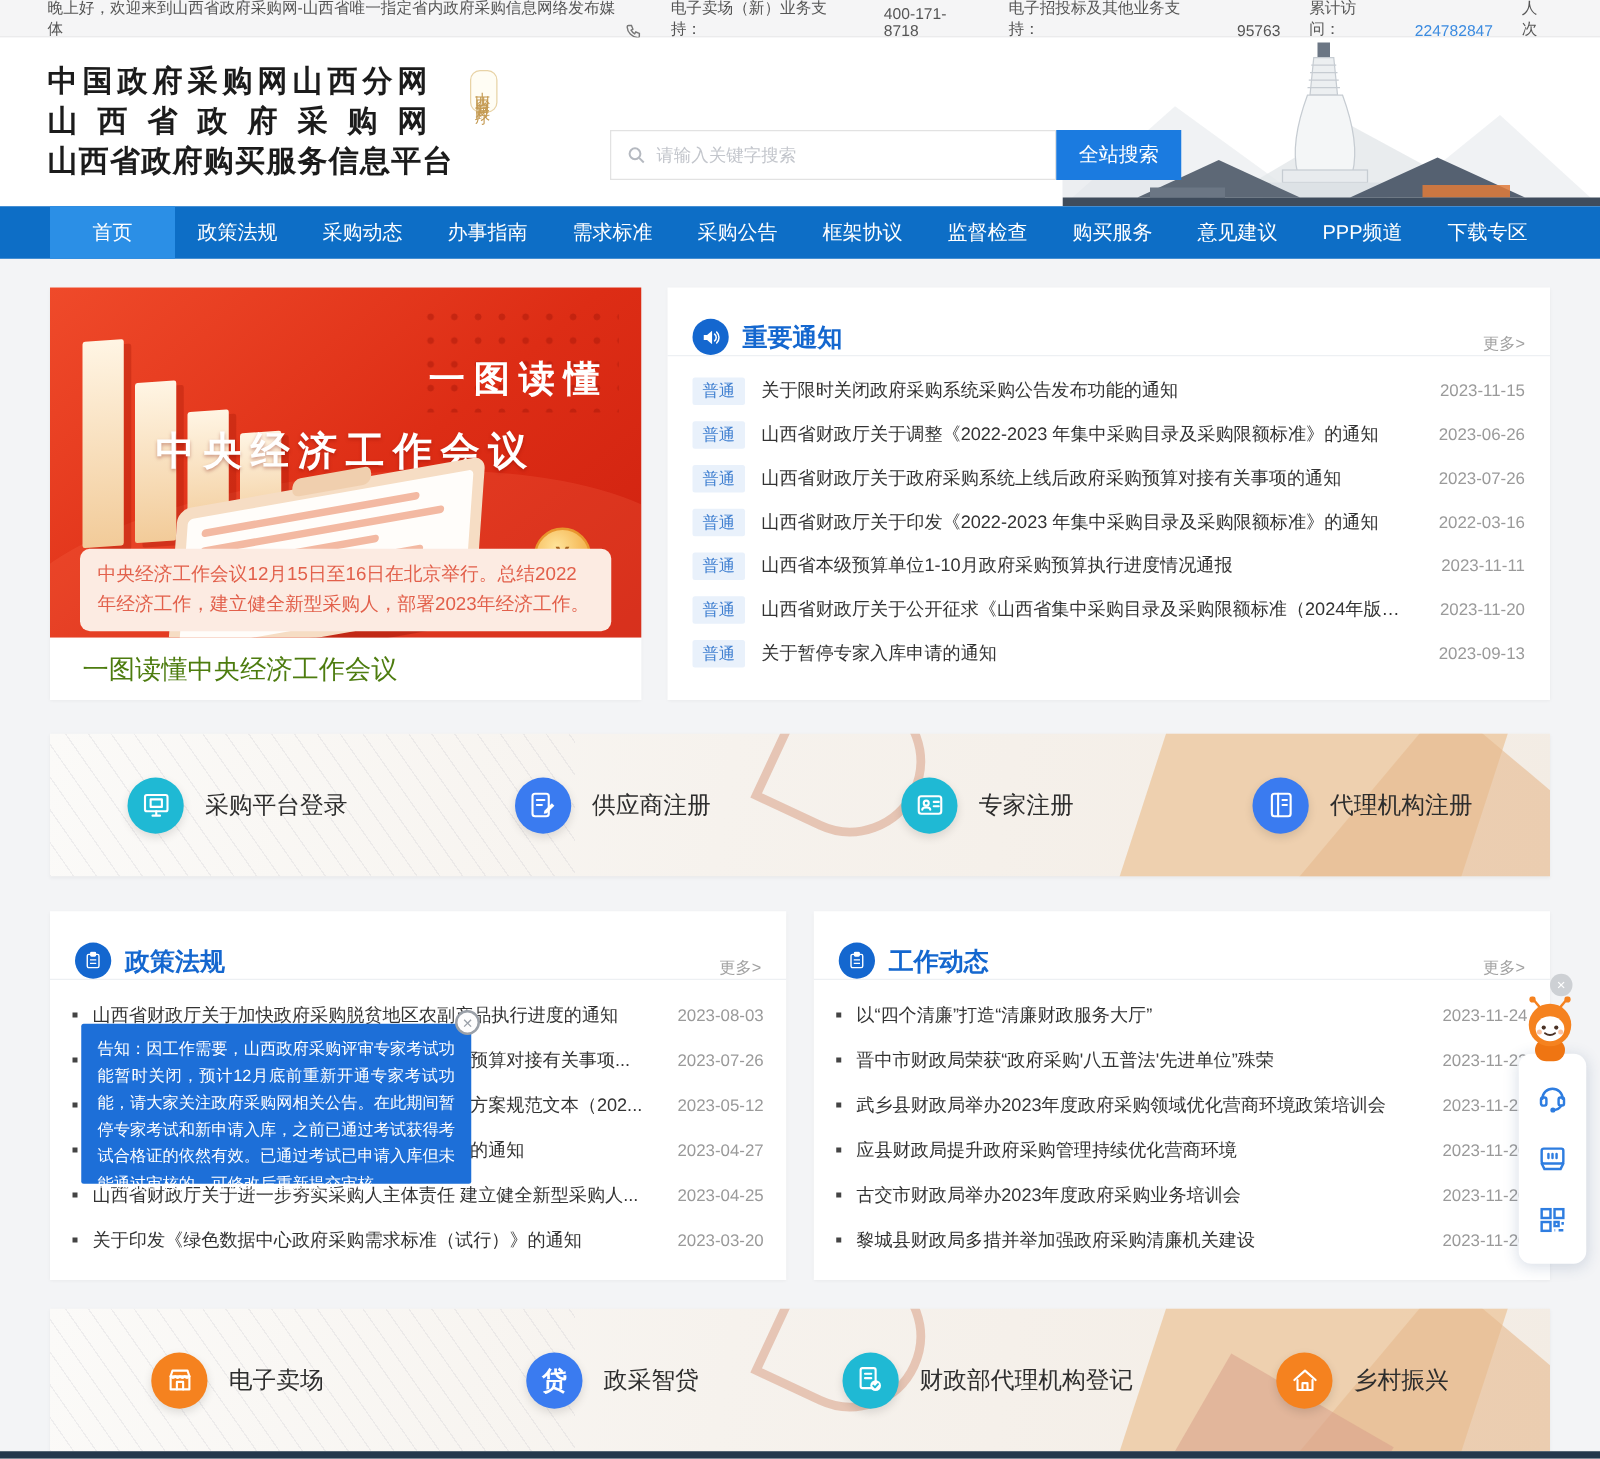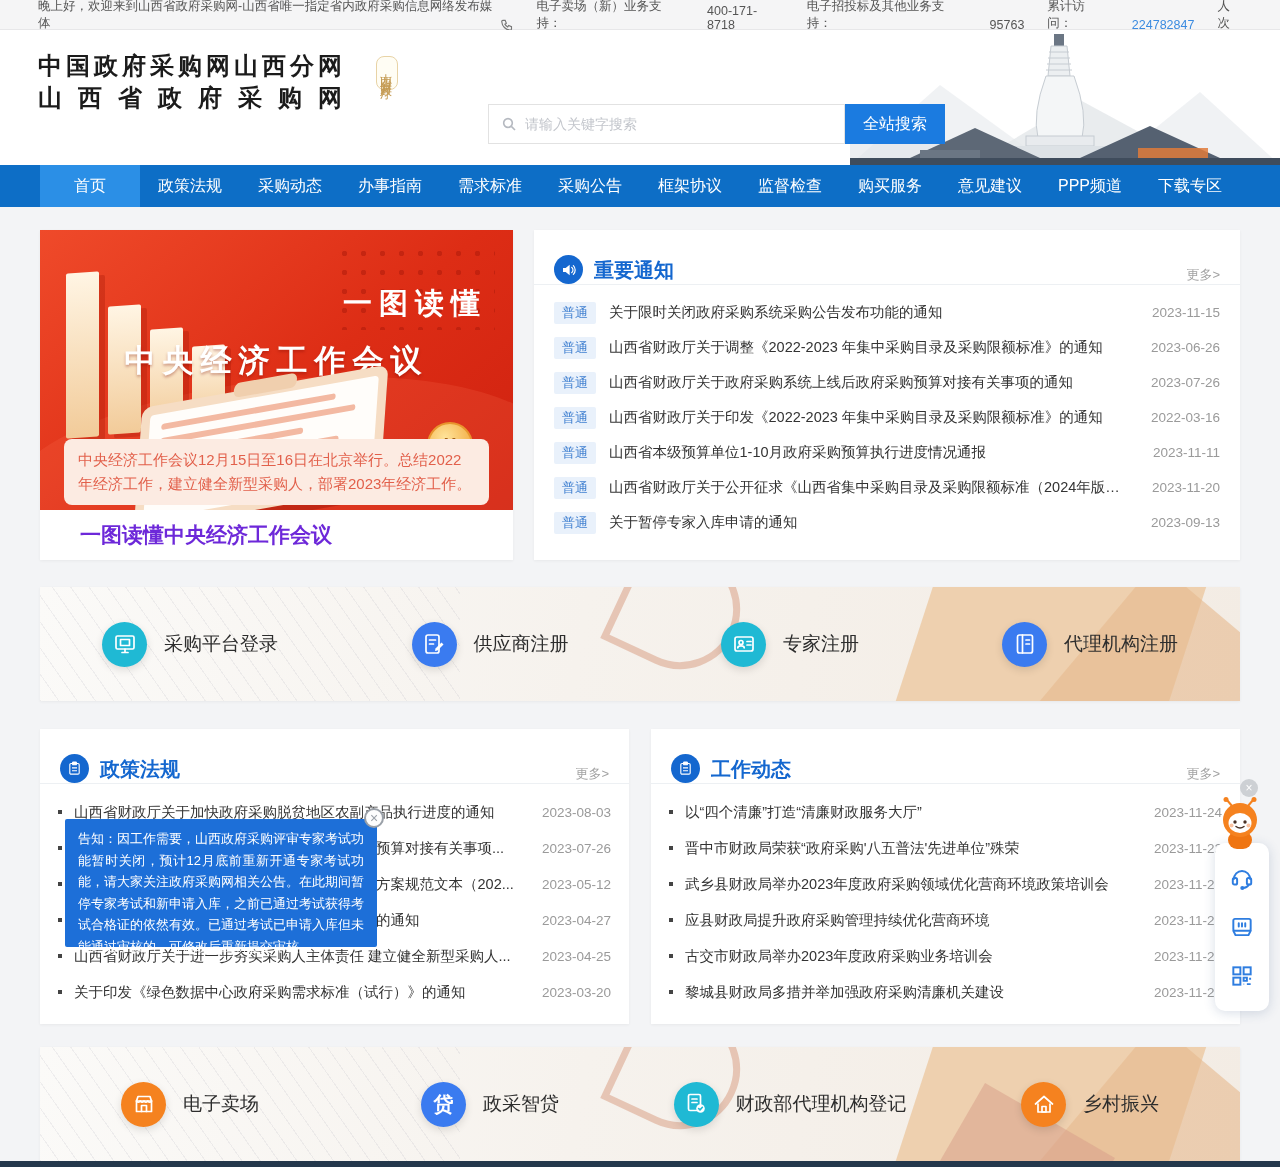--- a/index.html
+++ b/index.html
@@ -53,21 +53,21 @@
 .hero-clip { position: absolute; left: 96px; top: 158px; width: 250px; height: 120px; background: #f6ddc4;
   border-radius: 10px; transform: rotate(-10deg) skewX(-14deg); box-shadow: 0 10px 0 rgba(150,20,8,.4); padding: 9px; }
 .hero-clip .sheet { width: 100%; height: 100%; background: #fffdfa; border-radius: 4px; padding: 10px 12px; }
 .hero-clip .ln { height: 6px; background: #f3b9a2; border-radius: 3px; margin-bottom: 8px; }
 .hero-clip .tab { position: absolute; left: 50%; top: -8px; transform: translateX(-50%); width: 64px; height: 14px; background: #f0cfae; border-radius: 6px; }
 .coin { position: absolute; border-radius: 50%; background: radial-gradient(circle at 38% 32%, #ffe49a, #f3b04a 70%, #dd8f2e); border: 2px solid #e8952d; color: #a4621a; display: flex; align-items: center; justify-content: center; font-weight: bold; }
 .coin.big { right: 40px; top: 192px; width: 46px; height: 46px; font-size: 20px; }
 .coin.small { right: 112px; top: 238px; width: 28px; height: 28px; font-size: 12px; }
 .hero-card { position: absolute; left: 24px; right: 24px; bottom: 5px; background: #fcebe2; border-radius: 8px;
   padding: 9px 14px; color: #e2604b; font-size: 15px; line-height: 24px; }
-.caption { height: 50px; display: flex; align-items: center; padding: 0 40px; font-size: 21px; font-weight: bold; color: #6d28d9; background: #fff; white-space: nowrap; }
+.caption { height: 50px; display: flex; align-items: center; padding: 0 26px; font-size: 21px; font-weight: normal; color: #4d7c0f; background: #fff; white-space: nowrap; }
 
 .panel { background: #fff; box-shadow: 0 1px 3px rgba(0,0,0,.05); }
 .notice-panel { flex: 1; }
 .panel-head { height: 55px; display: flex; align-items: flex-end; padding: 0 20px; border-bottom: 1px solid #edf0f3; }
 .panel-icon { width: 29px; height: 29px; border-radius: 50%; background: #1467cf; margin-right: 11px;
   display: flex; align-items: center; justify-content: center; flex: none; }
 .panel-title { font-size: 20px; font-weight: bold; color: #1467cf; flex: 1; }
 .more { font-size: 13px; color: #a2a2a2; cursor: pointer; }
 .notice-list { padding: 10px 20px 4px; }
 .notice-row { height: 35px; display: flex; align-items: center; }
@@ -125,20 +125,21 @@
     <span>累计访问：</span>
     <span class="visits">224782847</span>
     <span>人次</span>
   </span>
 </div>
 
 <header>
   <div class="logo">
     <div class="l1">中国政府采购网山西分网</div>
     <div class="l2">山西省政府采购网</div>
+    <div class="l3">山西省政府购买服务信息平台</div>
   </div>
   <div class="fin-badge">山西省财政厅</div>
 
   <svg class="pagoda" viewBox="0 0 430 135">
     <path d="M0 135 L90 55 L200 135 Z" fill="#e9ecef" opacity=".7"></path>
     <path d="M120 135 L230 70 L350 135 Z" fill="#e3e7ea" opacity=".8"></path>
     <path d="M260 135 L350 62 L430 135 Z" fill="#e9ecef" opacity=".7"></path>
     <path d="M-60 135 L30 85 L130 135 Z" fill="#dfe3e7" opacity=".6"></path>
     <rect x="204" y="4" width="10" height="12" fill="#6b7684"></rect>
     <path d="M201 16 h16 l3 30 h-22 z" fill="#eceff1" stroke="#c6ccd2" stroke-width="1"></path>

